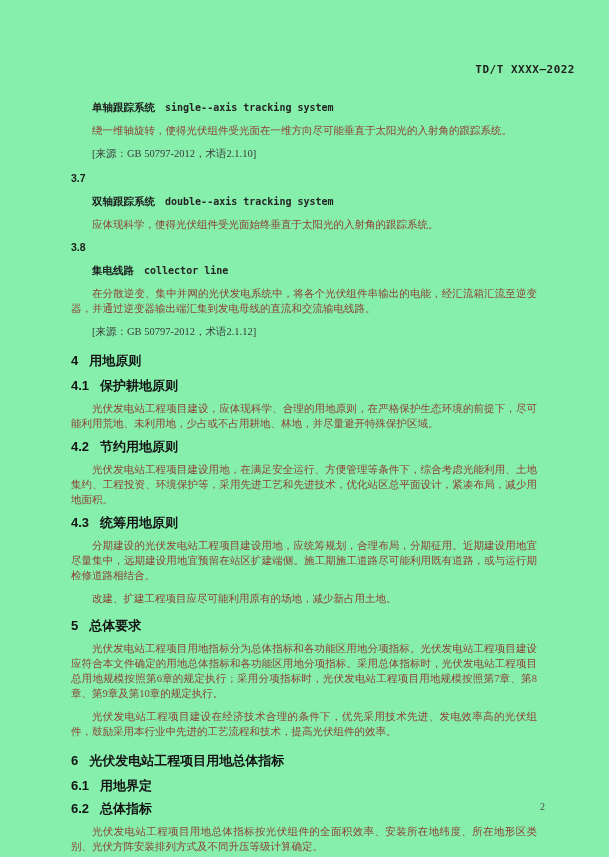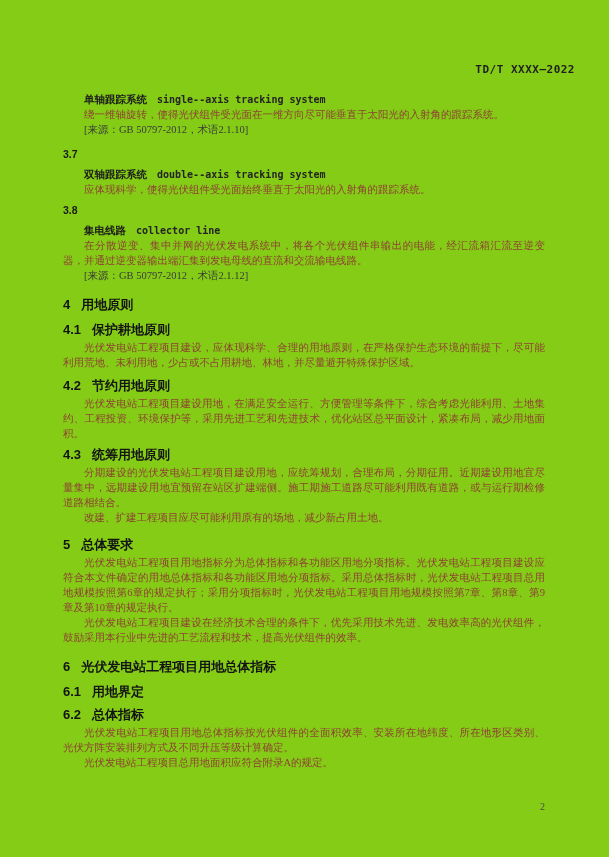--- a/index.html
+++ b/index.html
@@ -2,40 +2,40 @@
 <html><head>
 <meta charset="utf-8">
 <style>
   * { margin: 0; padding: 0; box-sizing: border-box; }
   html, body { background: #ffffff; }
   .page {
     position: relative;
     width: 609px;
     height: 857px;
     margin: 0 auto;
-    background: #84cc16;
+    background: #86efac;
     overflow: hidden;
     font-family: "Liberation Serif", "DejaVu Serif", serif;
     color: #2b2b2b;
     font-size: 10.5px;
     line-height: 15px;
   }
   .doc-header {
     padding-top: 62px;
     margin-right: 34px;
     text-align: right;
     font-family: "DejaVu Sans Mono", monospace;
     font-weight: bold;
     font-size: 11px;
     letter-spacing: 0.5px;
     color: #1f1f1f;
     line-height: 15px;
   }
   .content { padding: 15px 64px 0 63px; }
-  p { margin: 0; }
+  p { margin: 8px; }
   .term-line {
     padding-left: 21px;
     font-family: "Liberation Sans", "DejaVu Sans", sans-serif;
     font-weight: bold;
     color: #1c1c1c;
   }
   .term-en {
     font-family: "DejaVu Sans Mono", monospace;
     font-weight: bold;
     font-size: 10px;

